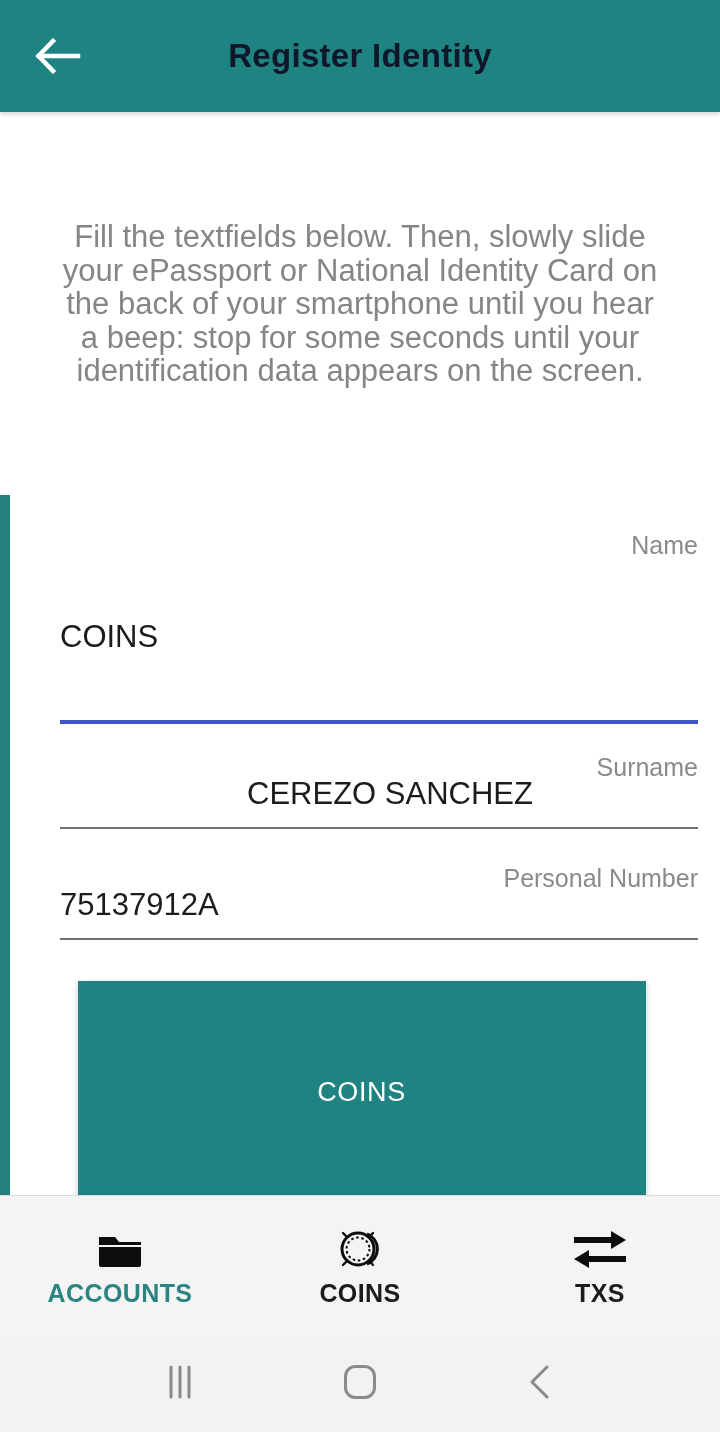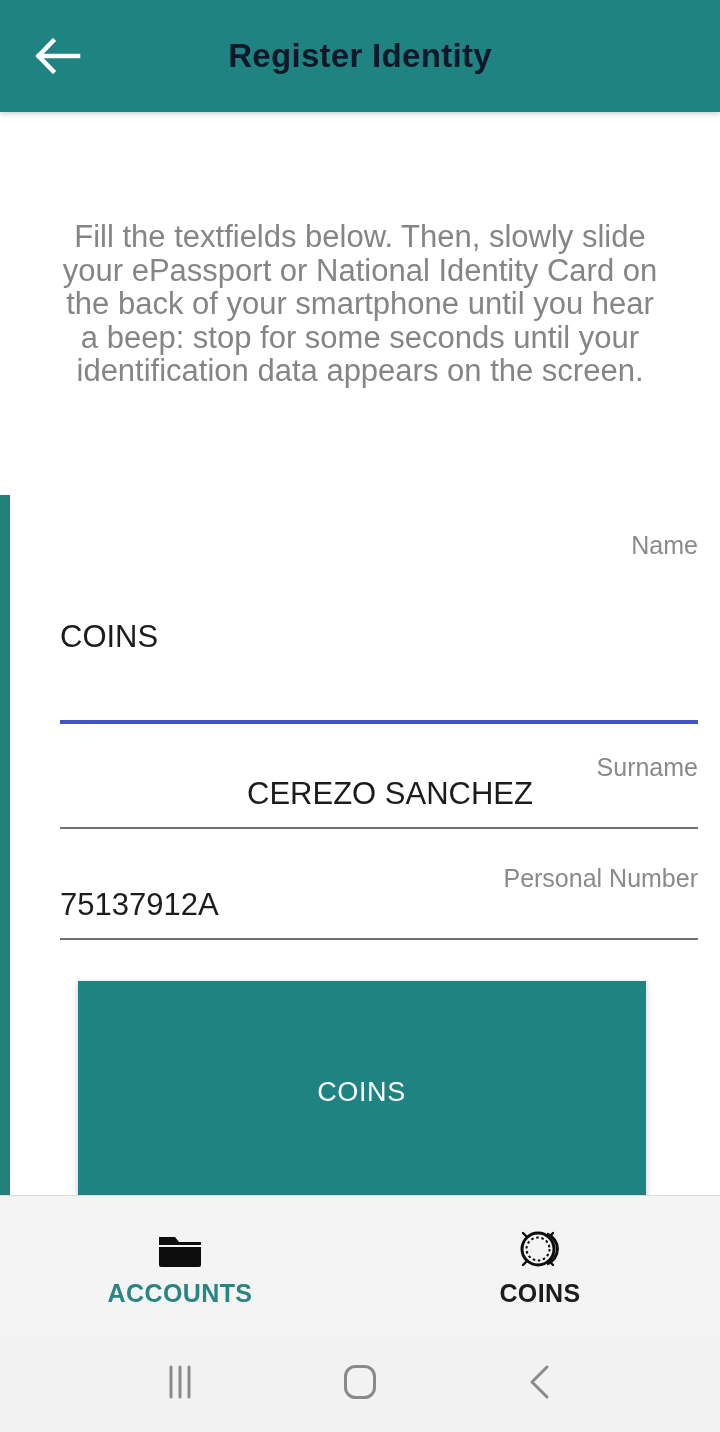--- a/index.html
+++ b/index.html
@@ -236,20 +236,31 @@
           <path d="M32 10 a16 16 0 0 1 0 30" fill="none" stroke="#0d0d0d" stroke-width="3"></path>
           <path d="M30 12 a15 15 0 0 1 0 26" fill="none" stroke="#0d0d0d" stroke-width="3"></path>
           <ellipse cx="23" cy="25" rx="16" ry="16" fill="#f4f4f4" stroke="#0d0d0d" stroke-width="3"></ellipse>
           <ellipse cx="23" cy="25" rx="11.5" ry="11.5" fill="none" stroke="#0d0d0d" stroke-width="2" stroke-dasharray="2.6 2.6"></ellipse>
           <path d="M8 9 l3 3 M38 9 l-3 3 M8 41 l3 -3 M38 41 l-3 -3" stroke="#0d0d0d" stroke-width="2.4" stroke-linecap="round"></path>
         </svg>
       </span>
       <span class="tab-label">COINS</span>
     </div>
 
+    <div class="tab">
+      <span class="tab-icon">
+        <svg width="58" height="42" viewBox="0 0 58 42" aria-hidden="true">
+          <path d="M3 12 H44" stroke="#0d0d0d" stroke-width="6" fill="none"></path>
+          <path d="M40 3 L55 12 L40 21 Z" fill="#0d0d0d"></path>
+          <path d="M55 31 H14" stroke="#0d0d0d" stroke-width="6" fill="none"></path>
+          <path d="M18 22 L3 31 L18 40 Z" fill="#0d0d0d"></path>
+        </svg>
+      </span>
+      <span class="tab-label">TXS</span>
+    </div>
 
   </div>
 
   <div class="sysnav">
     <div class="sysnav-btn">
       <span>
         <svg width="30" height="34" viewBox="0 0 30 34" aria-hidden="true">
           <path d="M6 2 V32 M15 2 V32 M24 2 V32" stroke="#8a8a8a" stroke-width="3" stroke-linecap="round"></path>
         </svg>
       </span>

